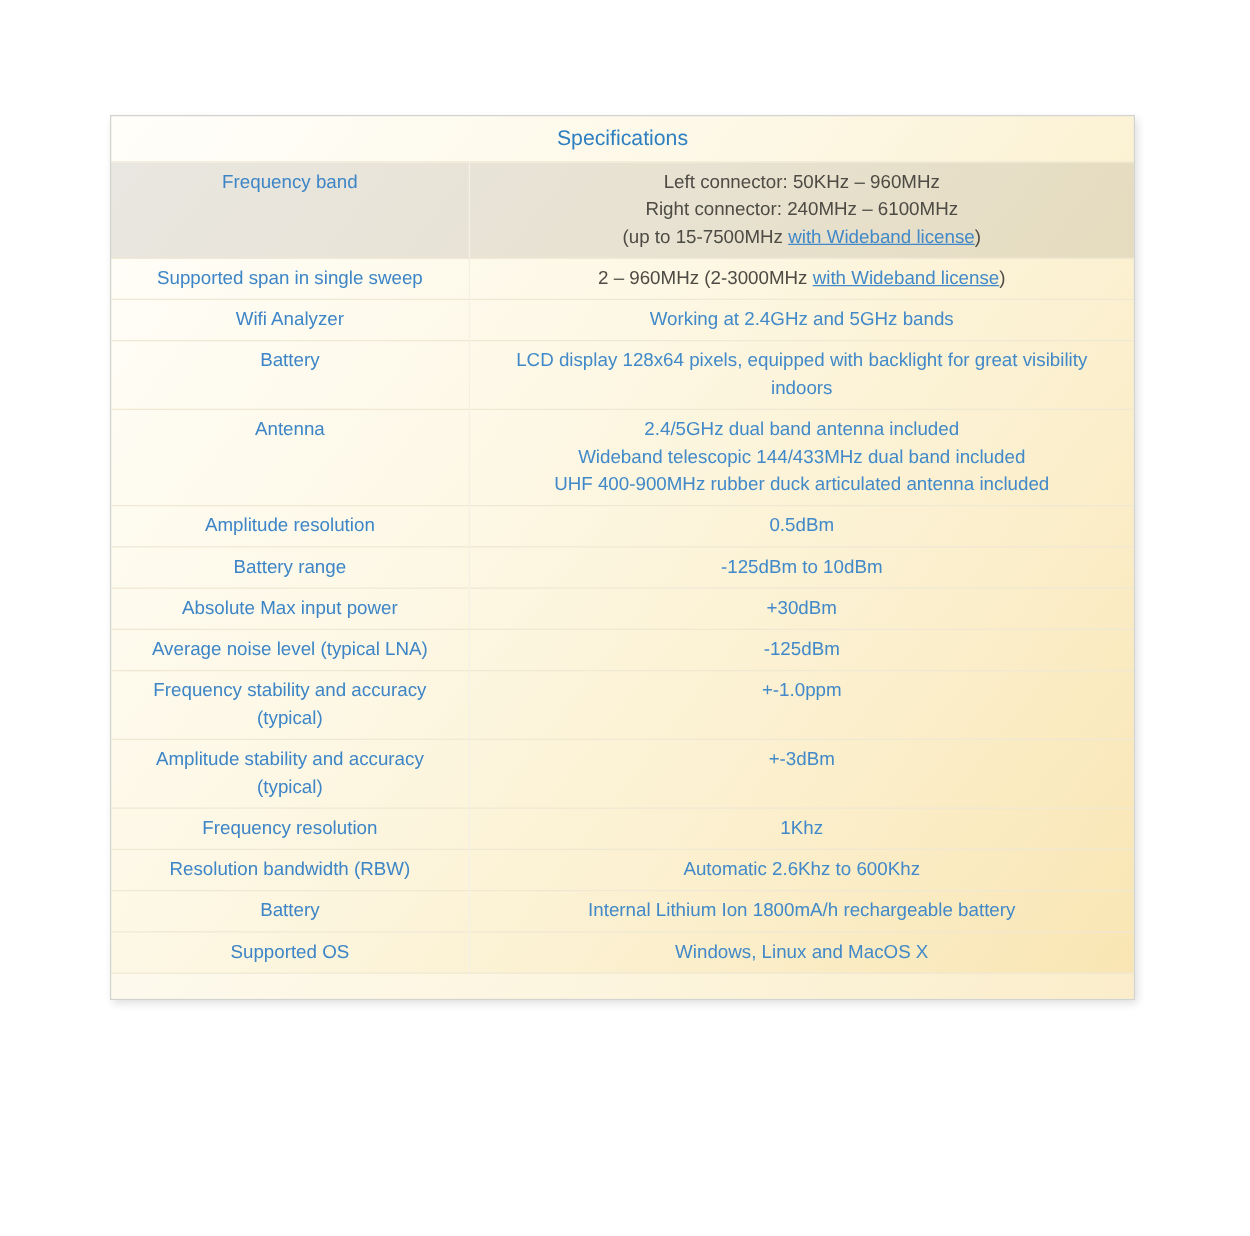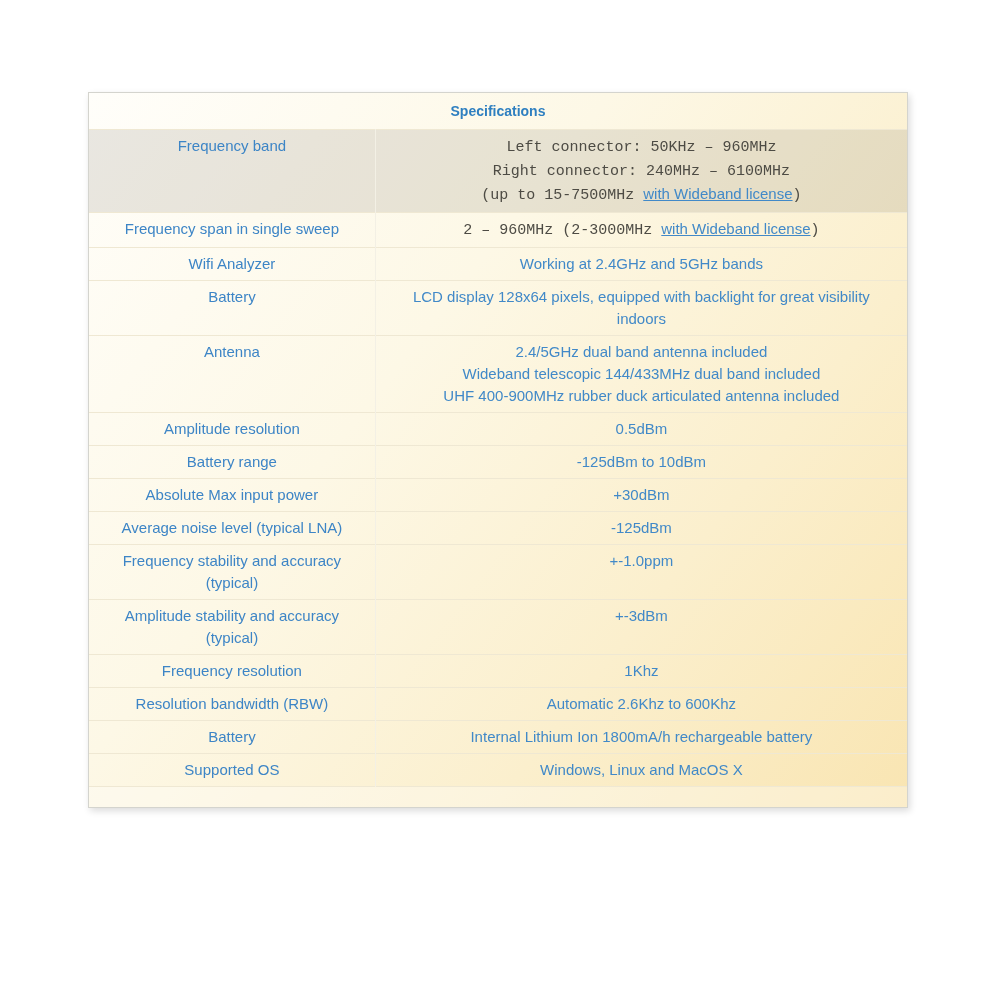--- a/index.html
+++ b/index.html
@@ -29,42 +29,42 @@
       var(--bg-end, #f9e5b2) 100%);
   }
   table {
     width: 100%;
     border-collapse: collapse;
     font-size: 15px;
   }
   thead th {
     padding: 7px 10px;
     text-align: center;
-    font-weight: bold;
-    font-size: 14px;
+    font-weight: normal;
+    font-size: 17px;
     color: var(--title-color, #2e7fc0);
     line-height: 22px;
   }
   tbody td {
     border-top: 1px solid #efe8d3;
     padding: 5px 24px;
     vertical-align: top;
     text-align: center;
     line-height: 22px;
   }
   td.cell-label {
     width: 35%;
     border-right: 1px solid #f3f0e5;
     color: var(--label-color, #3d85c6);
   }
   tr.shaded td {
     background: rgba(120,114,99,0.16);
   }
   .value-line { display: block; }
-  .seg-dark { color: var(--value-dark, #4d4b44); font-family: Liberation Mono, monospace; }
+  .seg-dark { color: var(--value-dark, #4d4b44); }
   .seg-blue { color: var(--value-blue, #4189c8); text-align: right; }
   a.seg-link {
     color: var(--link-color, #4189c8);
     text-decoration: underline;
     cursor: pointer;
   }
   tfoot td.footer-strip {
     border-top: 1px solid #efe8d3;
     height: 20px;
     background: rgba(255,255,255,0.32);
@@ -85,21 +85,21 @@
       <tbody>
           <tr class="shaded">
             <td class="cell-label">Frequency band</td>
             <td class="cell-value">
               <div class="value-line"><span class="seg-dark">Left connector: 50KHz – 960MHz</span></div>
               <div class="value-line"><span class="seg-dark">Right connector: 240MHz – 6100MHz</span></div>
               <div class="value-line"><span class="seg-dark">(up to 15-7500MHz </span><a href="#" class="seg-link">with Wideband license</a><span class="seg-dark">)</span></div>
             </td>
           </tr>
           <tr>
-            <td class="cell-label">Frequency span in single sweep</td>
+            <td class="cell-label">Supported span in single sweep</td>
             <td class="cell-value">
               <div class="value-line"><span class="seg-dark">2 – 960MHz (2-3000MHz </span><a href="#" class="seg-link">with Wideband license</a><span class="seg-dark">)</span></div>
             </td>
           </tr>
           <tr>
             <td class="cell-label">Wifi Analyzer</td>
             <td class="cell-value">
               <div class="value-line"><span class="seg-blue">Working at 2.4GHz and 5GHz bands</span></div>
             </td>
           </tr>

